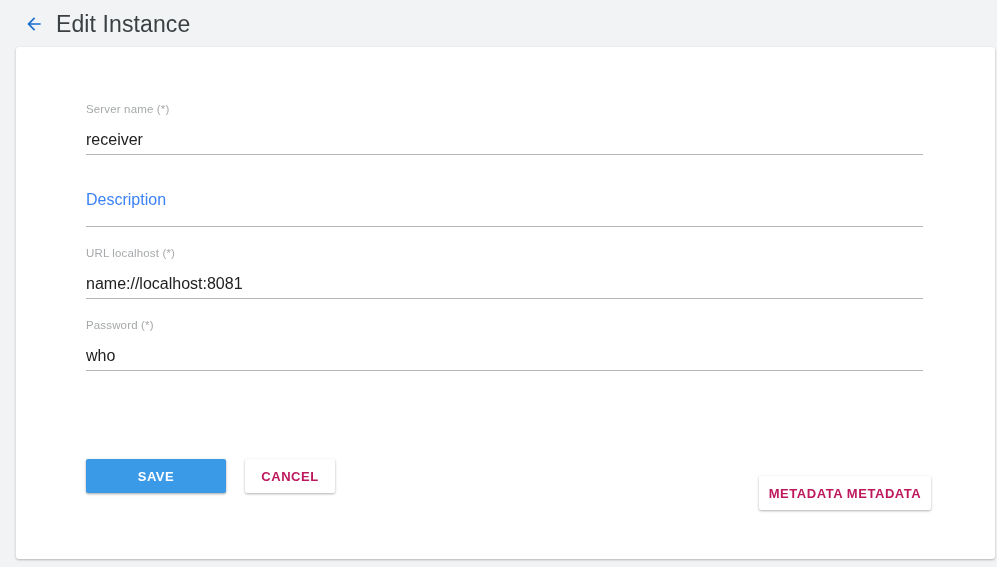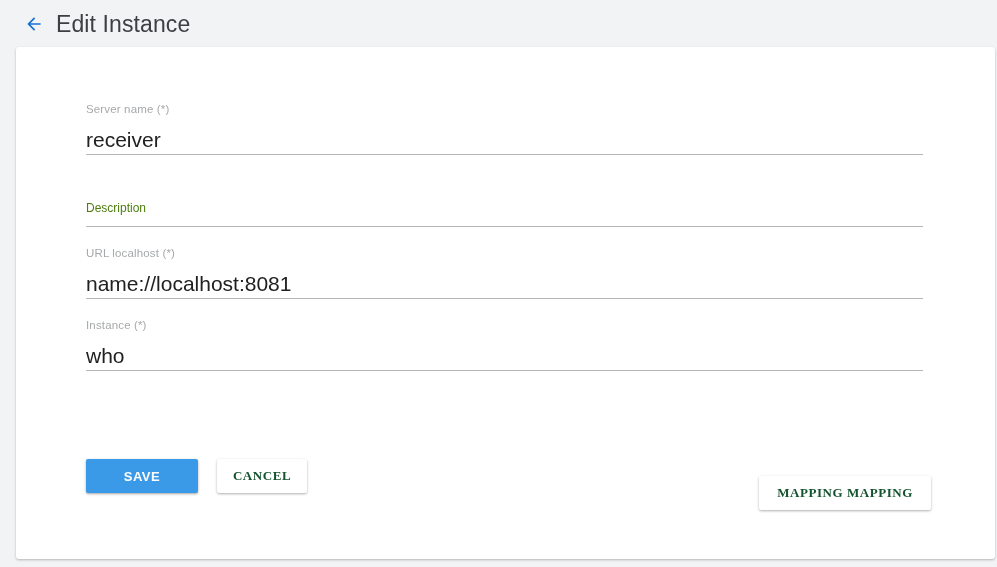--- a/index.html
+++ b/index.html
@@ -92,31 +92,31 @@
     font-size: 11.5px;
     color: #a6a9ab;
     letter-spacing: 0.15px;
     line-height: 14px;
     white-space: nowrap;
   }
   .field-value {
     position: absolute;
     left: 0;
     bottom: 5px;
-    font-size: 21px;
+    font-size: 16px;
     color: #212121;
     line-height: 19px;
     white-space: nowrap;
   }
   .field-placeholder {
     position: absolute;
     left: 0;
-    bottom: 8px;
-    font-size: 12px;
-    color: #4d7c0f;
+    bottom: 16px;
+    font-size: 16px;
+    color: #3b82f6;
     line-height: 20px;
     white-space: nowrap;
   }
 
   
   .actions {
     position: absolute;
     left: 70px;
     right: 64px;
     top: 412px;
@@ -149,28 +149,27 @@
     font-weight: bold;
     letter-spacing: 0.55px;
     cursor: pointer;
     box-sizing: border-box;
     padding: 0 16px;
     white-space: nowrap;
   }
   .btn-primary {
     background: #3b9ae8;
     color: #ffffff;
-    width: 112px;
+    width: 140px;
     box-shadow: 0 1px 3px rgba(0,0,0,0.22), 0 1px 2px rgba(0,0,0,0.16);
   }
   .btn-flat {
     background: #ffffff;
-    color: #14532d;
+    color: #be185d;
     box-shadow: 0 1px 3px rgba(0,0,0,0.20), 0 1px 2px rgba(0,0,0,0.12);
-    font-family: Liberation Serif, serif;
   }
   .btn-cancel { width: 90px; margin-left: 19px; }
   .btn-meta   { width: 172px; }
   .btn-test   { width: 155px; margin-left: 16px; }
 </style>
 </head>
 <body>
 
 <div class="page-header">
   <div class="back-button">
@@ -202,31 +201,31 @@
 
     <div class="field">
       <div class="field-inner">
         <div class="field-label">URL localhost (*)</div>
         <div class="field-value">name://localhost:8081</div>
       </div>
     </div>
 
     <div class="field">
       <div class="field-inner">
-        <div class="field-label">Instance (*)</div>
+        <div class="field-label">Password (*)</div>
         <div class="field-value">who</div>
       </div>
     </div>
 
 
   </div>
 
   <div class="actions">
     <div class="actions-left">
       <button class="btn btn-primary">SAVE</button>
       <button class="btn btn-flat btn-cancel">CANCEL</button>
     </div>
     <div class="actions-right">
-      <button class="btn btn-flat btn-meta">MAPPING MAPPING</button>
+      <button class="btn btn-flat btn-meta">METADATA METADATA</button>
     </div>
   </div>
 
 </div>
 
 </body></html>

